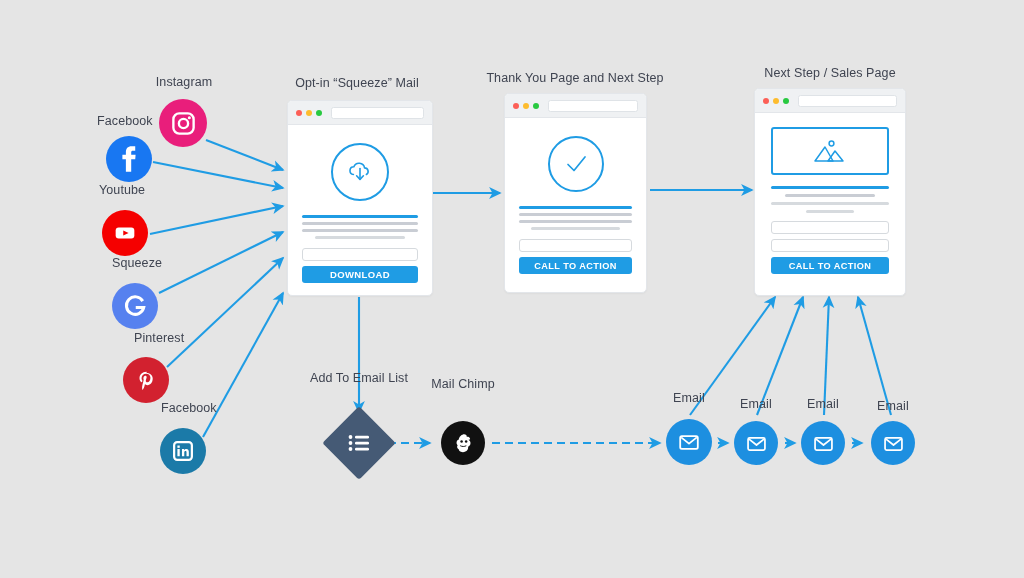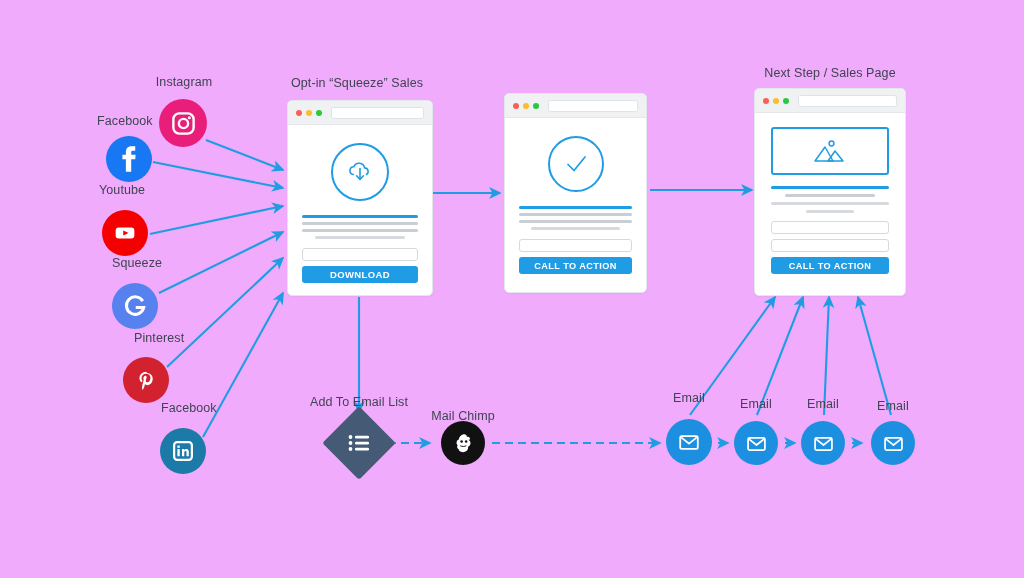--- a/index.html
+++ b/index.html
@@ -2,21 +2,21 @@
 <html><head>
 <meta charset="utf-8">
 <style>
   * { box-sizing: border-box; margin: 0; padding: 0; }
   html, body {
     width: 1024px; height: 578px;
     background: #ffffff;
     font-family: "Liberation Sans", sans-serif;
     overflow: hidden;
   }
-  #stage { position: relative; width: 1024px; height: 578px; background: #f0abfc; }
+  #stage { position: relative; width: 1024px; height: 578px; background: #e5e5e5; }
 
   .svg-layer {
     position: absolute; left: 0; top: 0;
     width: 1024px; height: 578px;
     pointer-events: none;
   }
 
   .lbl {
     position: absolute;
     font-size: 12.5px;
@@ -208,21 +208,22 @@
 
   <div class="sicon" style="left:160px; top:428px; width:46px; height:46px; background:#1b7aa8;">
     <svg width="28" height="28" viewBox="0 0 24 24">
       <rect x="4.4" y="4.4" width="15.2" height="15.2" rx="2.6" ry="2.6" fill="none" stroke="#fff" stroke-width="1.9"></rect>
       <rect x="7.2" y="10.3" width="2" height="6.2" fill="#fff"></rect>
       <rect x="7.2" y="7.3" width="2" height="2" fill="#fff"></rect>
       <path fill="#fff" d="M11.1 10.3h1.9v.9c.4-.7 1.1-1 1.9-1 1.4 0 2.1.9 2.1 2.5v3.8h-2v-3.4c0-.8-.3-1.2-.9-1.2s-1 .5-1 1.2v3.4h-2v-6.2z"></path>
     </svg>
   </div>
 
-  <div class="lbl c" style="left:357px; top:76px;">Opt-in “Squeeze” Sales</div>
+  <div class="lbl c" style="left:357px; top:76px;">Opt-in “Squeeze” Mail</div>
+  <div class="lbl c" style="left:575px; top:71px;">Thank You Page and Next Step</div>
   <div class="lbl c" style="left:830px; top:66px;">Next Step / Sales Page</div>
 
   <div class="win" style="left:287px; top:100px; width:146px; height:196px;">
     <div class="win-bar">
       <div class="dots">
         <div class="dot r"></div>
         <div class="dot y"></div>
         <div class="dot g"></div>
       </div>
       <div class="urlbar"></div>
@@ -288,36 +289,36 @@
       <div class="bar blue" style="width:100%; margin-top:11px;"></div>
       <div class="bar gray" style="width:76%; margin:5px auto 0;"></div>
       <div class="bar gray2" style="width:100%; margin-top:5px;"></div>
       <div class="bar gray2" style="width:40%; margin:5px auto 0;"></div>
       <div class="field" style="height:13px; margin-top:8px;"></div>
       <div class="field" style="height:13px; margin-top:5px;"></div>
       <div class="cta" style="height:17px; margin-top:5px; font-size:9.2px;">CALL TO ACTION</div>
     </div>
   </div>
 
-  <div class="lbl c" style="left:359px; top:395px;">Add To Email List</div>
+  <div class="lbl c" style="left:359px; top:371px;">Add To Email List</div>
 
   <div class="diamond" style="left:333px; top:417px; width:52px; height:52px; transform:rotate(45deg); border-radius:3px;">
     <div class="diamond-inner">
       <svg width="26" height="26" viewBox="0 0 26 26">
         <circle cx="4.5" cy="7" r="1.9" fill="#fff"></circle>
         <circle cx="4.5" cy="13" r="1.9" fill="#fff"></circle>
         <circle cx="4.5" cy="19" r="1.9" fill="#fff"></circle>
         <rect x="9" y="5.7" width="14" height="2.7" rx="1.2" fill="#fff"></rect>
         <rect x="9" y="11.7" width="14" height="2.7" rx="1.2" fill="#fff"></rect>
         <rect x="9" y="17.7" width="14" height="2.7" rx="1.2" fill="#fff"></rect>
       </svg>
     </div>
   </div>
 
-  <div class="lbl c" style="left:463px; top:409px;">Mail Chimp</div>
+  <div class="lbl c" style="left:463px; top:377px;">Mail Chimp</div>
 
   <div class="mcirc" style="left:441px; top:421px; width:44px; height:44px;">
     <svg width="28" height="28" viewBox="0 0 32 32">
       <path fill="#ffffff" d="M22.6 12.2c.5-.1 1-.1 1.4.1.2-.7.3-1.9-1-2.8-1-.7-2.1-.6-2.7-.5.1-.6-.1-1.6-1-2.3-1.5-1.2-4-.5-5.8 1-1.9 1.6-2.4 3.5-2.2 4.3-1 .4-2.3 1.3-2.6 2.9-.4 1.9.6 3.2 1.2 3.8-.4.5-.8 1.4-.5 2.4.3 1.1 1.1 1.6 1.6 1.8.1.9.7 2.5 2.6 3.2 2.6 1 5.8.1 7.4-2 1.1-1.5 1-3 .7-3.7 1-.4 2.4-1.4 2.8-3.2.5-2.4-.9-4.2-2.2-4.9-.1-.1-.1-.1-.2-.1z"></path>
       <circle cx="14.4" cy="14.2" r="1.45" fill="#111111"></circle>
       <circle cx="19.6" cy="14.2" r="1.45" fill="#111111"></circle>
       <path d="M13.2 19.3c1.8 1 4.4 1 6.2 0" fill="none" stroke="#111111" stroke-width="1.1" stroke-linecap="round"></path>
     </svg>
   </div>
 

